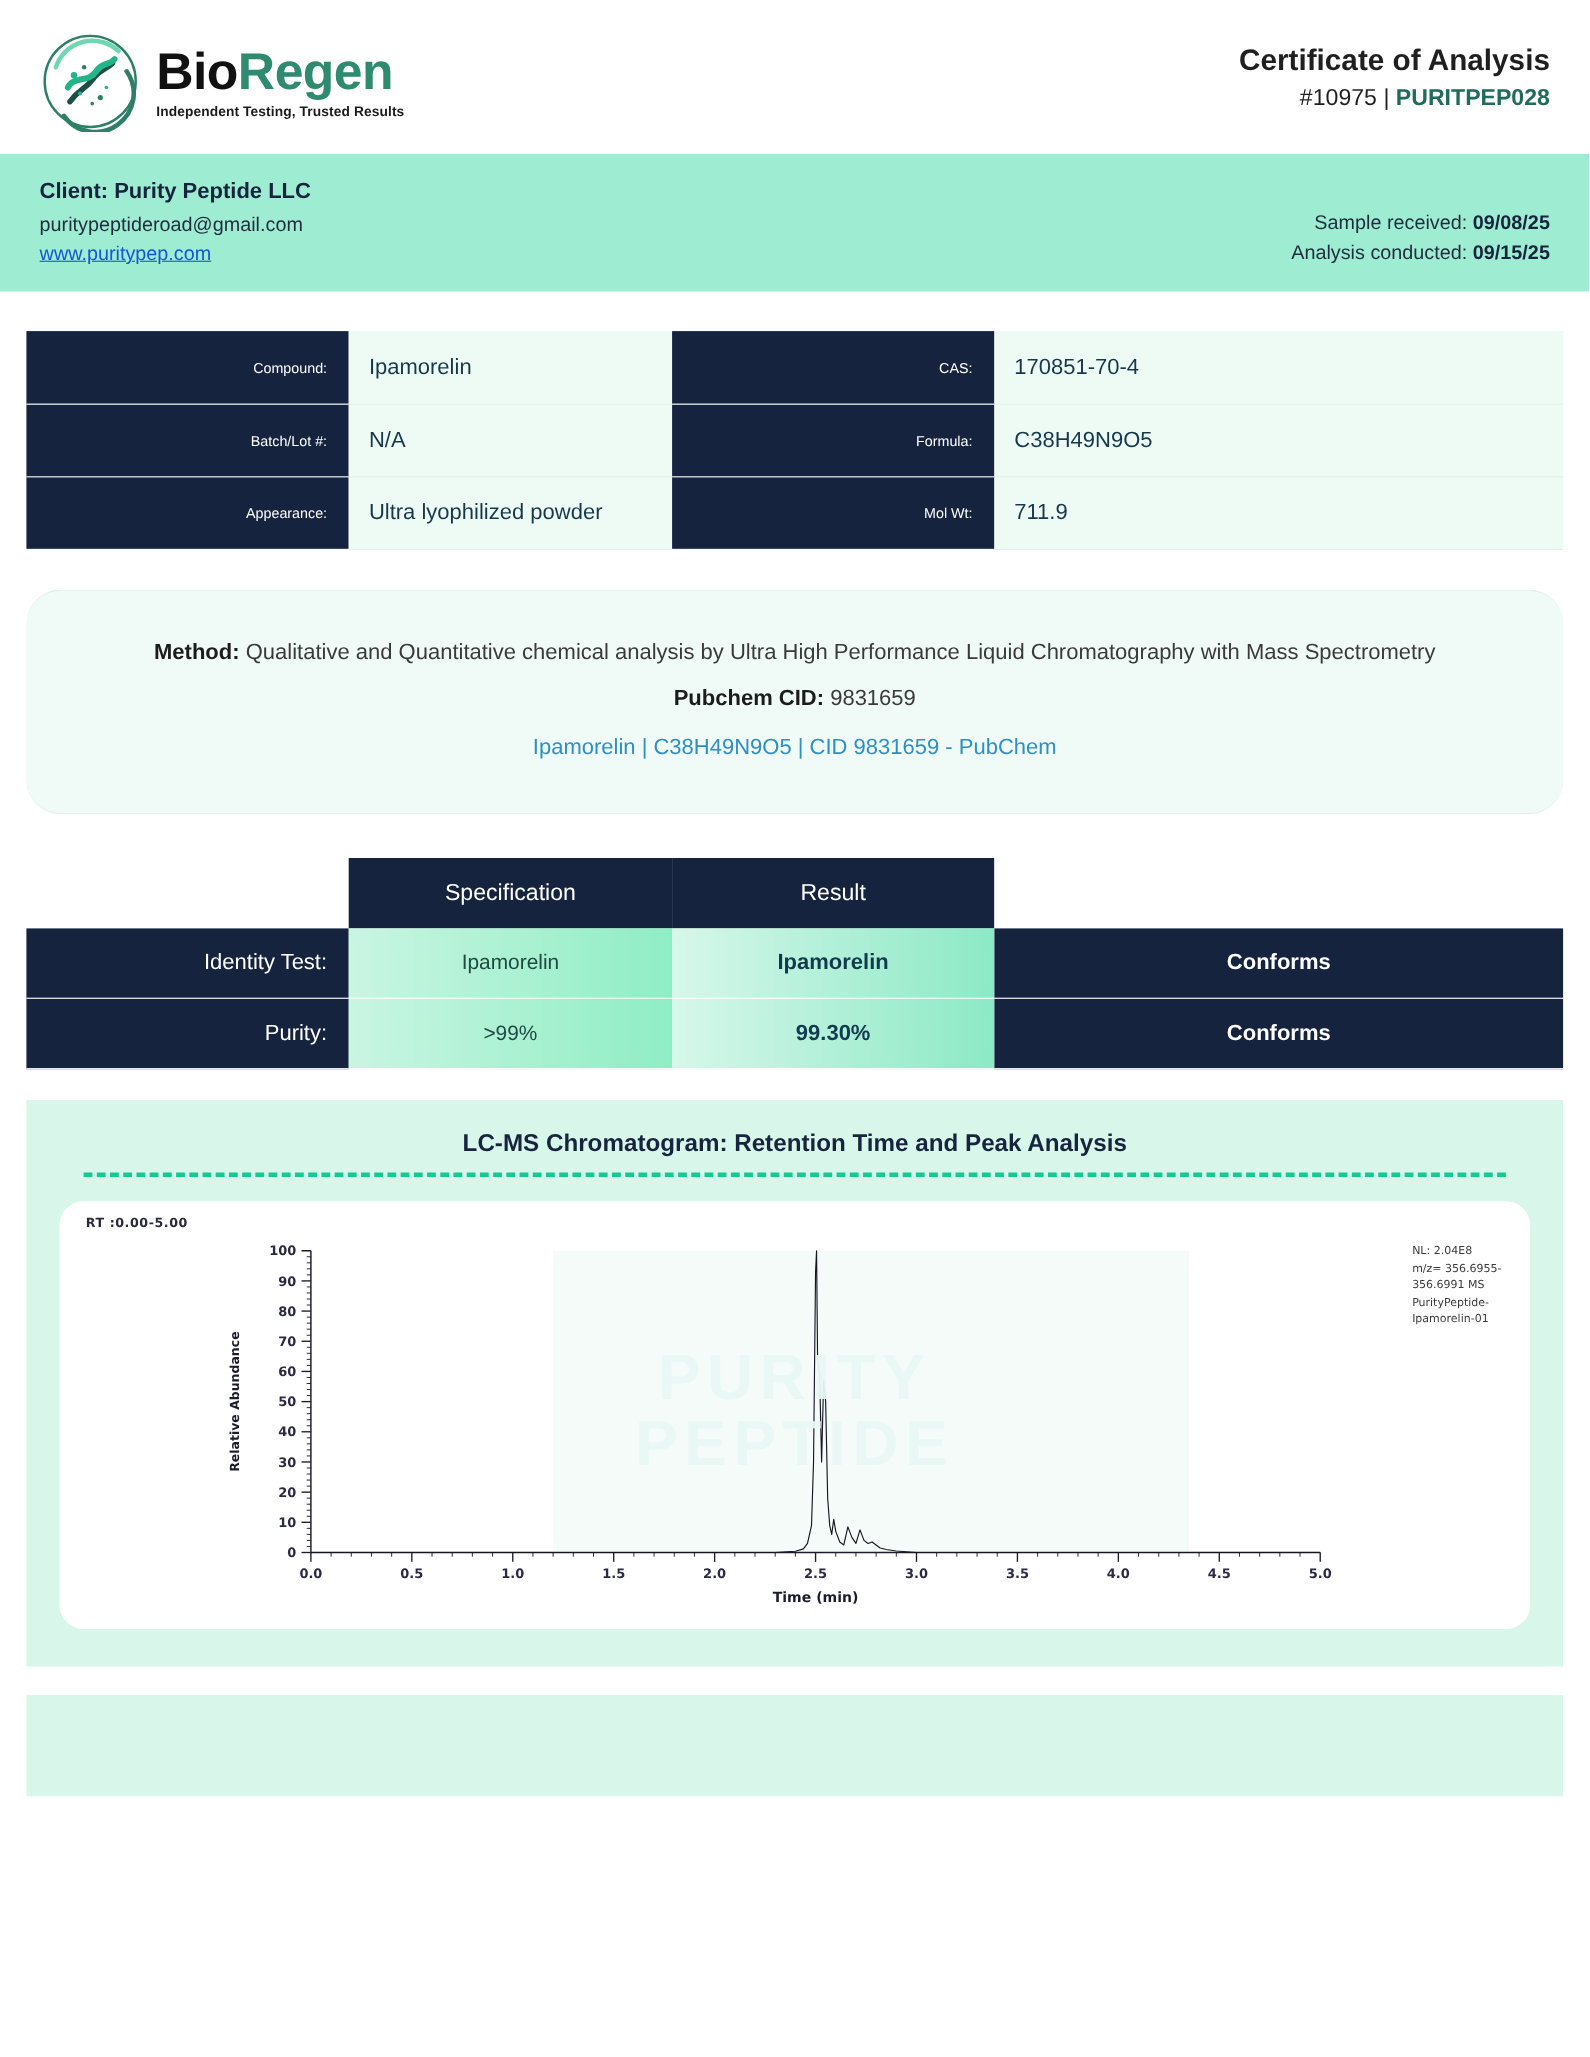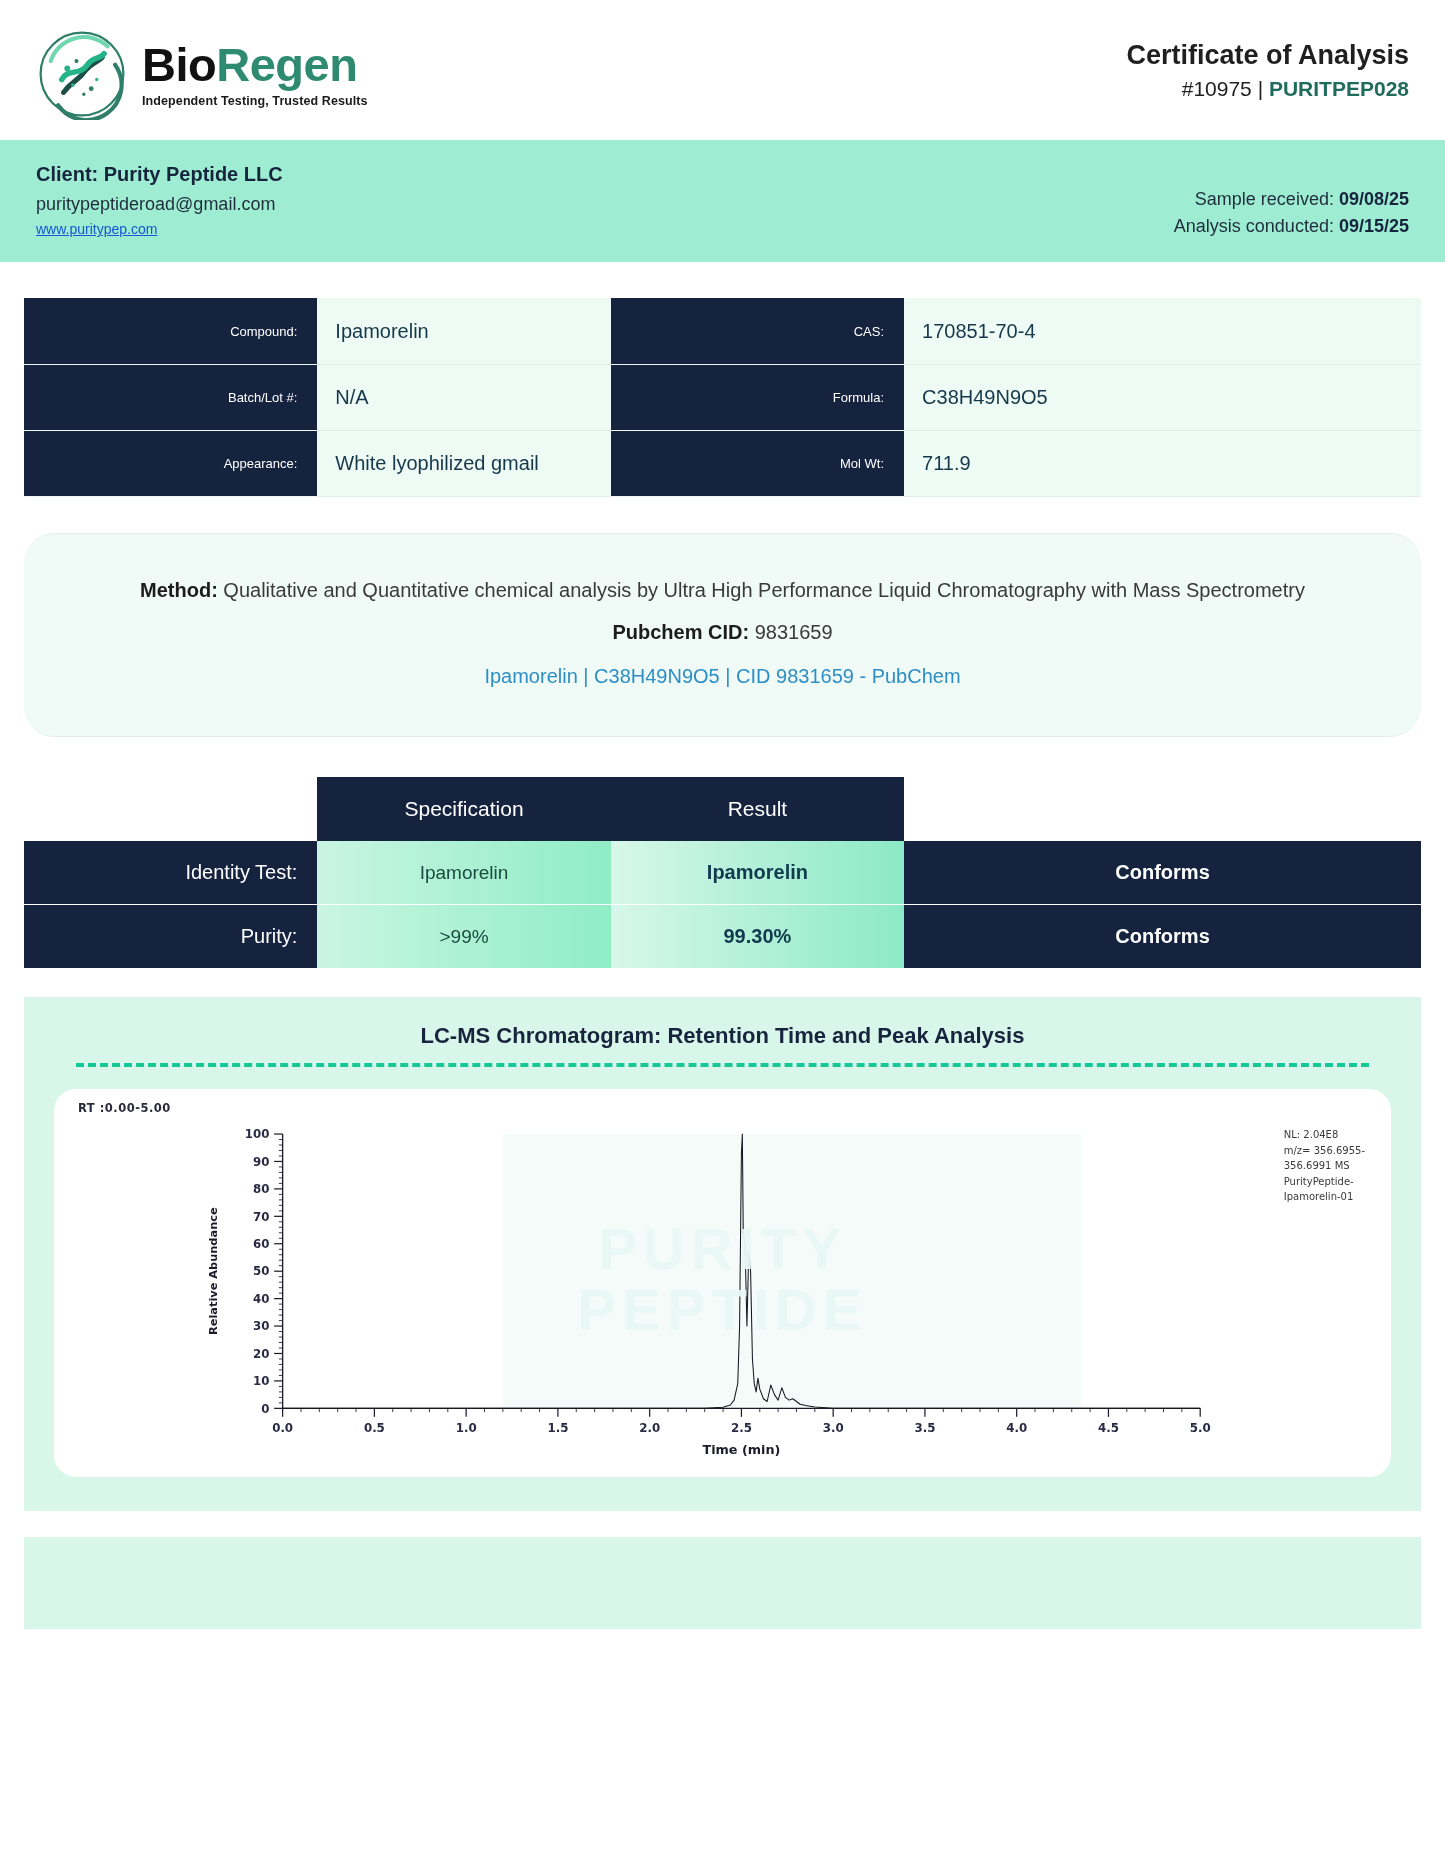--- a/index.html
+++ b/index.html
@@ -60,21 +60,21 @@
   .client-bar {
     background: #9eecd2;
     display: flex;
     justify-content: space-between;
     align-items: flex-end;
     padding: 20px 36px 22px 36px;
   }
   .client-left { line-height: 1.45; }
   .client-name { font-size: 20px; font-weight: bold; color: #17243d; }
   .client-email { font-size: 18px; color: #1f2d3d; margin-top: 2px; }
-  .client-site { font-size: 14px; color: #1557d6; margin-top: 2px; }
+  .client-site { font-size: 18px; color: #1557d6; margin-top: 2px; }
   .client-right { text-align: right; line-height: 1.5; font-size: 18px; color: #1f2d3d; }
   .client-right b { color: #17243d; }
 
   
   .section { padding: 0 24px; }
   .gap-28 { height: 28px; }
   .gap-36 { height: 36px; }
   .gap-40 { height: 40px; }
 
   table.compound {
@@ -293,21 +293,21 @@
         <td class="val">170851-70-4</td>
       </tr>
       <tr>
         <td class="lbl">Batch/Lot #:</td>
         <td class="val">N/A</td>
         <td class="lbl">Formula:</td>
         <td class="val">C38H49N9O5</td>
       </tr>
       <tr>
         <td class="lbl">Appearance:</td>
-        <td class="val">White lyophilized gmail</td>
+        <td class="val">Ultra lyophilized powder</td>
         <td class="lbl">Mol Wt:</td>
         <td class="val">711.9</td>
       </tr>
     </tbody>
   </table>
 </div>
 
 <div class="gap-36"></div>
 
 <div class="section">

